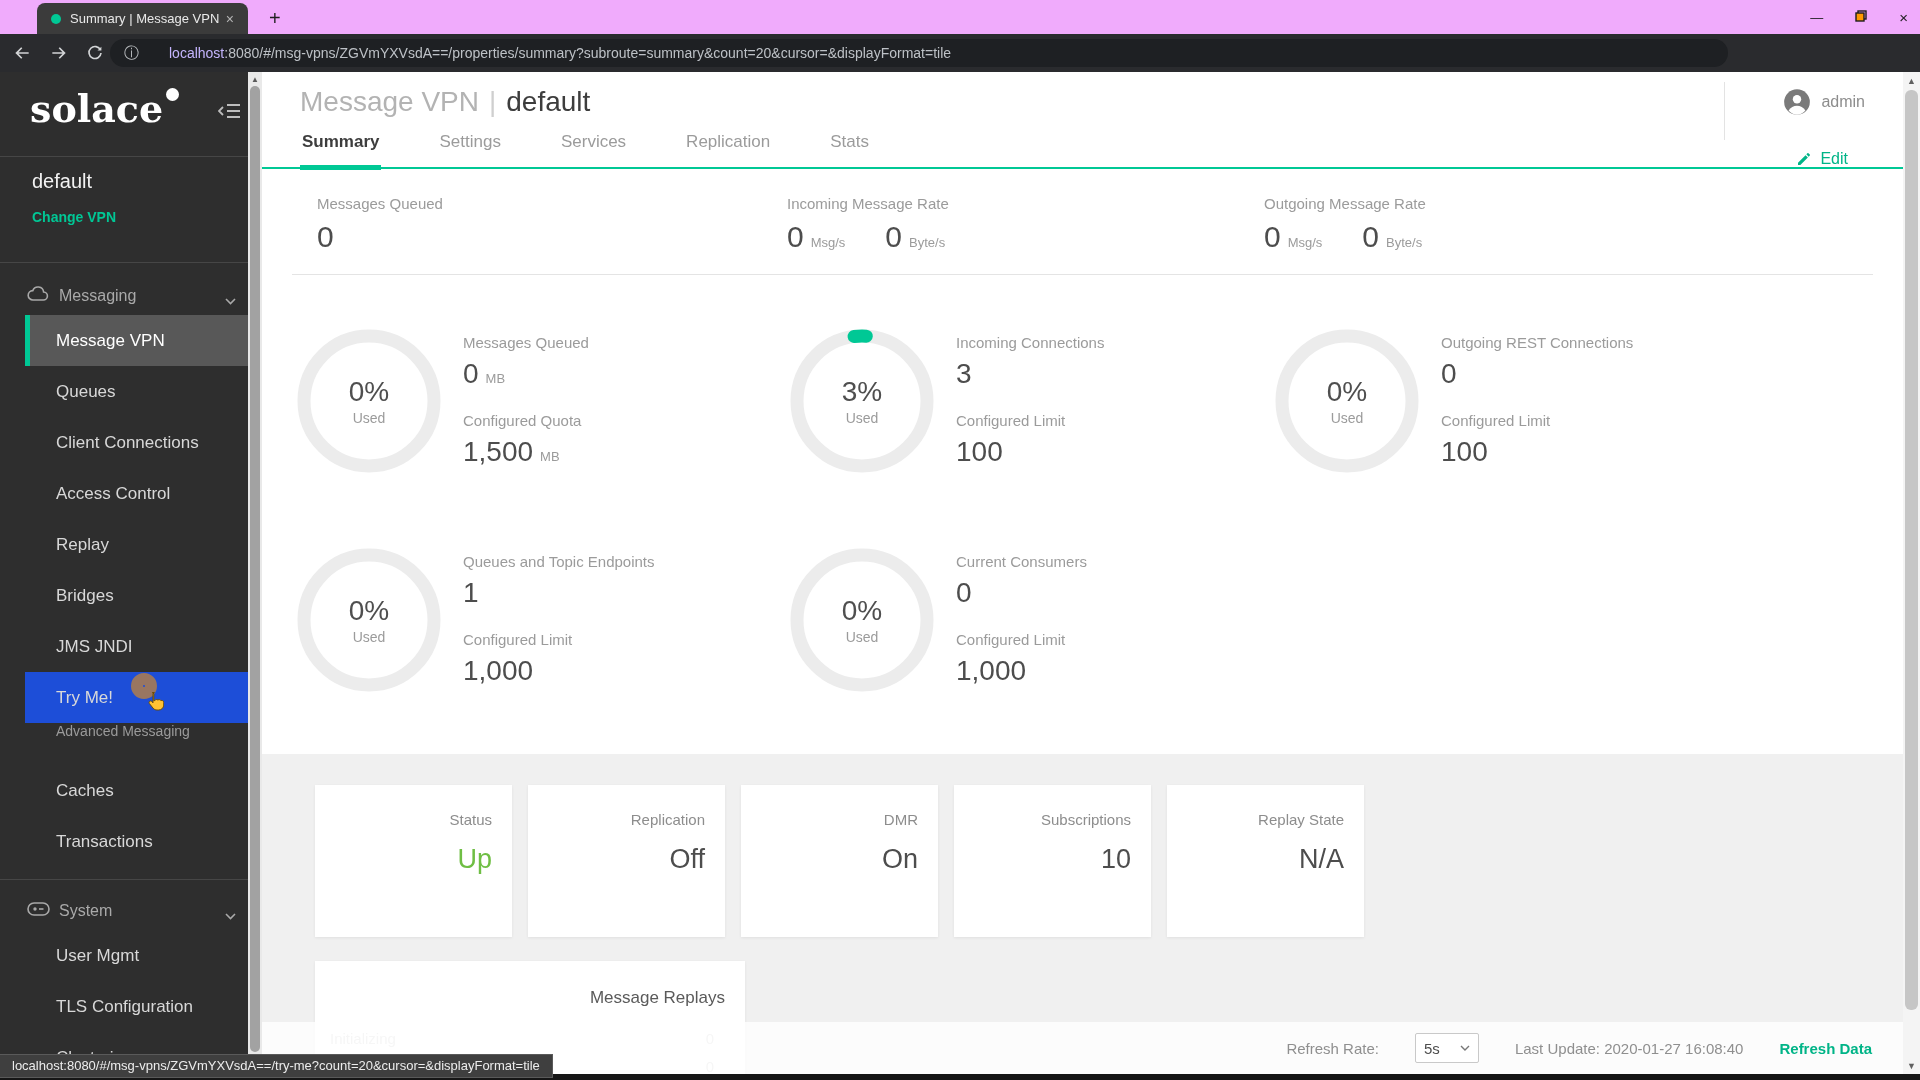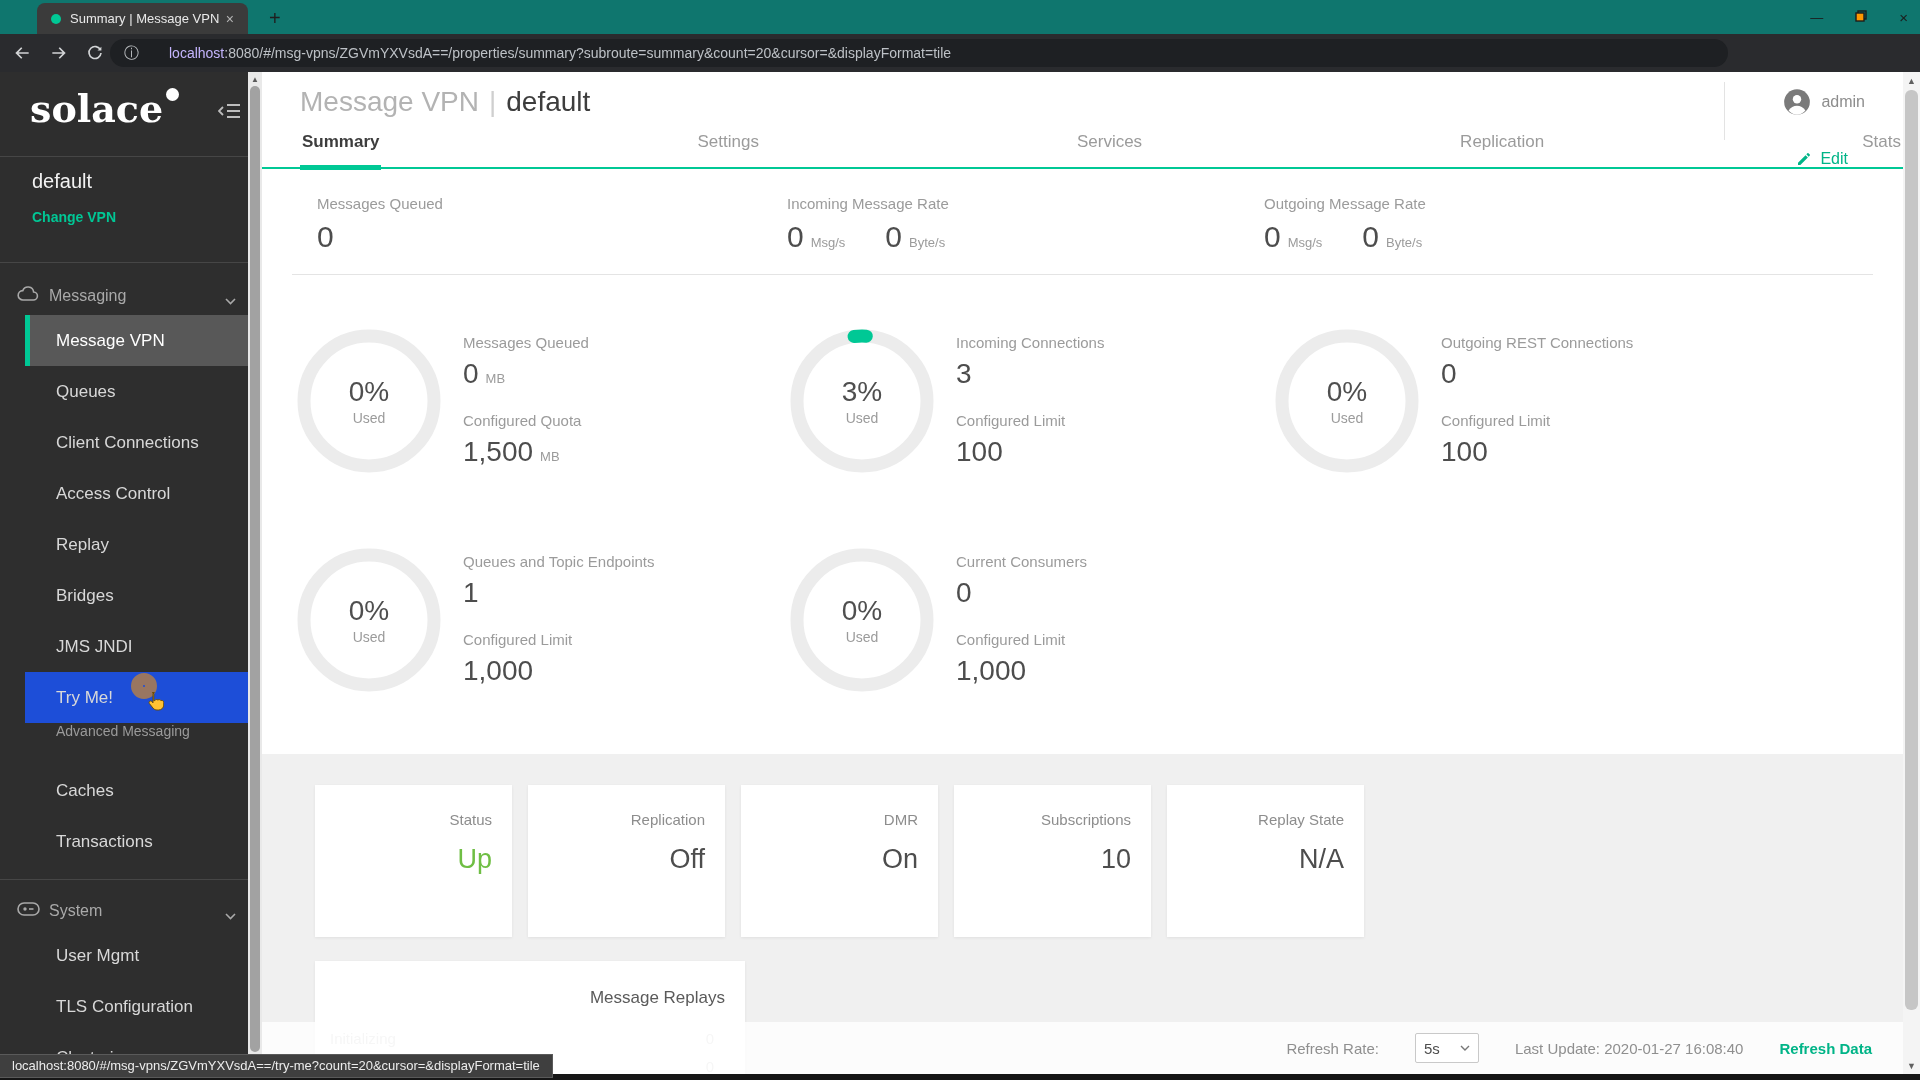--- a/index.html
+++ b/index.html
@@ -1,20 +1,20 @@
 <!DOCTYPE html>
 <html><head>
 <meta charset="utf-8">
 <style>
   * { margin:0; padding:0; box-sizing:border-box; }
   html,body { width:1920px; height:1080px; overflow:hidden; background:#fff;
     font-family:"Liberation Sans","DejaVu Sans",sans-serif; }
 
   
-  .titlebar { position:absolute; top:0; left:0; width:1920px; height:34px; background:#0f766e; }
+  .titlebar { position:absolute; top:0; left:0; width:1920px; height:34px; background:#f0abfc; }
   .tab { position:absolute; left:37px; top:3px; width:211px; height:31px; background:#3b3b3b;
     border-radius:8px 8px 0 0; display:flex; align-items:center; padding:0 10px 0 14px; }
   .tab-dot { width:10px; height:10px; border-radius:50%; background:#00c895; flex:0 0 auto; }
   .tab-title { flex:1; margin-left:9px; font-size:13px; color:#e9e9e9; white-space:nowrap; overflow:hidden; }
   .tab-close { color:#b5b5b5; font-size:14px; line-height:1; padding:2px 4px; }
   .newtab-btn { position:absolute; left:263px; top:5px; font-size:20px; color:#1f1f1f; padding:2px 6px; }
   .win-controls { position:absolute; right:12px; top:0; height:34px; display:flex; align-items:center; gap:32px; color:#1c1c1c; }
   .win-min { font-size:13px; }
   .win-close { font-size:15px; }
 
@@ -41,21 +41,21 @@
   .sidebar { position:absolute; left:0; top:0; width:248px; height:100%; background:#2e2e2e; overflow:hidden; }
   .logo-row { position:absolute; top:16px; left:30px; right:6px; display:flex; align-items:flex-start; }
   .logo { font-family:"DejaVu Serif","Liberation Serif",serif; font-weight:bold; font-size:38px; color:#fff; line-height:1.1; }
   .logo-dot { display:inline-block; width:13px; height:13px; background:#fff; border-radius:50%; margin-left:3px; }
   .collapse-icon { margin-left:auto; margin-top:14px; }
   .side-div { position:absolute; left:0; width:100%; height:1px; background:#464646; }
   .vpn-block { position:absolute; top:98px; left:32px; }
   .vpn-name { font-size:20px; color:#f2f2f2; }
   .change-vpn { margin-top:16px; font-size:14px; font-weight:bold; color:#00c795; }
   .nav { position:absolute; top:205px; left:0; right:0; }
-  .nav-sect { height:38px; display:flex; align-items:center; padding-left:17px; position:relative; color:#a9a9a9; font-size:16px; }
+  .nav-sect { height:38px; display:flex; align-items:center; padding-left:27px; position:relative; color:#a9a9a9; font-size:16px; }
   .nav-sect .sect-label { margin-left:9px; }
   .sect-chev { position:absolute; right:12px; top:14px; }
   .nav-item { height:51px; display:flex; align-items:center; margin-left:25px; padding-left:31px;
     font-size:17px; color:#d8d8d8; position:relative; }
   .nav-item.active { background:#585858; border-left:5px solid #00c895; padding-left:26px; color:#fff; }
   .nav-item.hovered { background:#1d4ed8; }
   .nav-subhead { height:42px; display:flex; align-items:flex-start; margin-left:25px; padding-left:31px; font-size:14px; color:#9a9a9a; }
   .nav-divider { height:1px; background:#464646; margin:12px 0; }
   .click-ring { position:absolute; left:106px; top:1px; width:26px; height:26px; border:12px solid rgba(255,152,0,0.55); border-radius:50%; }
   .hand-cursor { position:absolute; left:122px; top:19px; }
@@ -74,21 +74,21 @@
   
   .main { position:absolute; left:262px; top:0; width:1641px; height:100%; background:#fff; }
   .page-head { padding:14px 0 0 38px; font-size:28px; }
   .crumb-ctx { color:#b3b3b3; }
   .crumb-pipe { color:#cfcfcf; padding:0 10px; font-weight:300; }
   .crumb-name { color:#3d3d3d; }
   .user-chip { position:absolute; top:16px; right:38px; display:flex; align-items:center; gap:10px; }
   .user-chip span { font-size:16px; color:#8d8d8d; }
   .head-vsep { position:absolute; top:10px; right:178px; width:1px; height:58px; background:#e3e3e3; }
 
-  .tabs-row { margin-top:14px; padding-left:38px; display:flex; gap:56px; border-bottom:2px solid #00c895;justify-content:space-between; }
+  .tabs-row { margin-top:14px; padding-left:38px; display:flex; gap:56px; border-bottom:2px solid #00c895; }
   .tab-item { font-size:17px; color:#9b9b9b; padding:0 2px 13px 2px; }
   .tab-item.active { color:#3d3d3d; font-weight:bold; border-bottom:5px solid #00c895; margin-bottom:-3px; }
   .edit-btn { position:absolute; top:78px; right:55px; display:flex; align-items:center; gap:8px;
     font-size:16px; color:#00b487; }
 
   .metrics { display:flex; padding-left:55px; margin-top:26px; }
   .m-col1 { width:470px; } .m-col2 { width:477px; }
   .m-label { font-size:15px; color:#9b9b9b; }
   .m-vals { display:flex; gap:40px; margin-top:8px; }
   .big-val { display:flex; align-items:baseline; gap:7px; }

